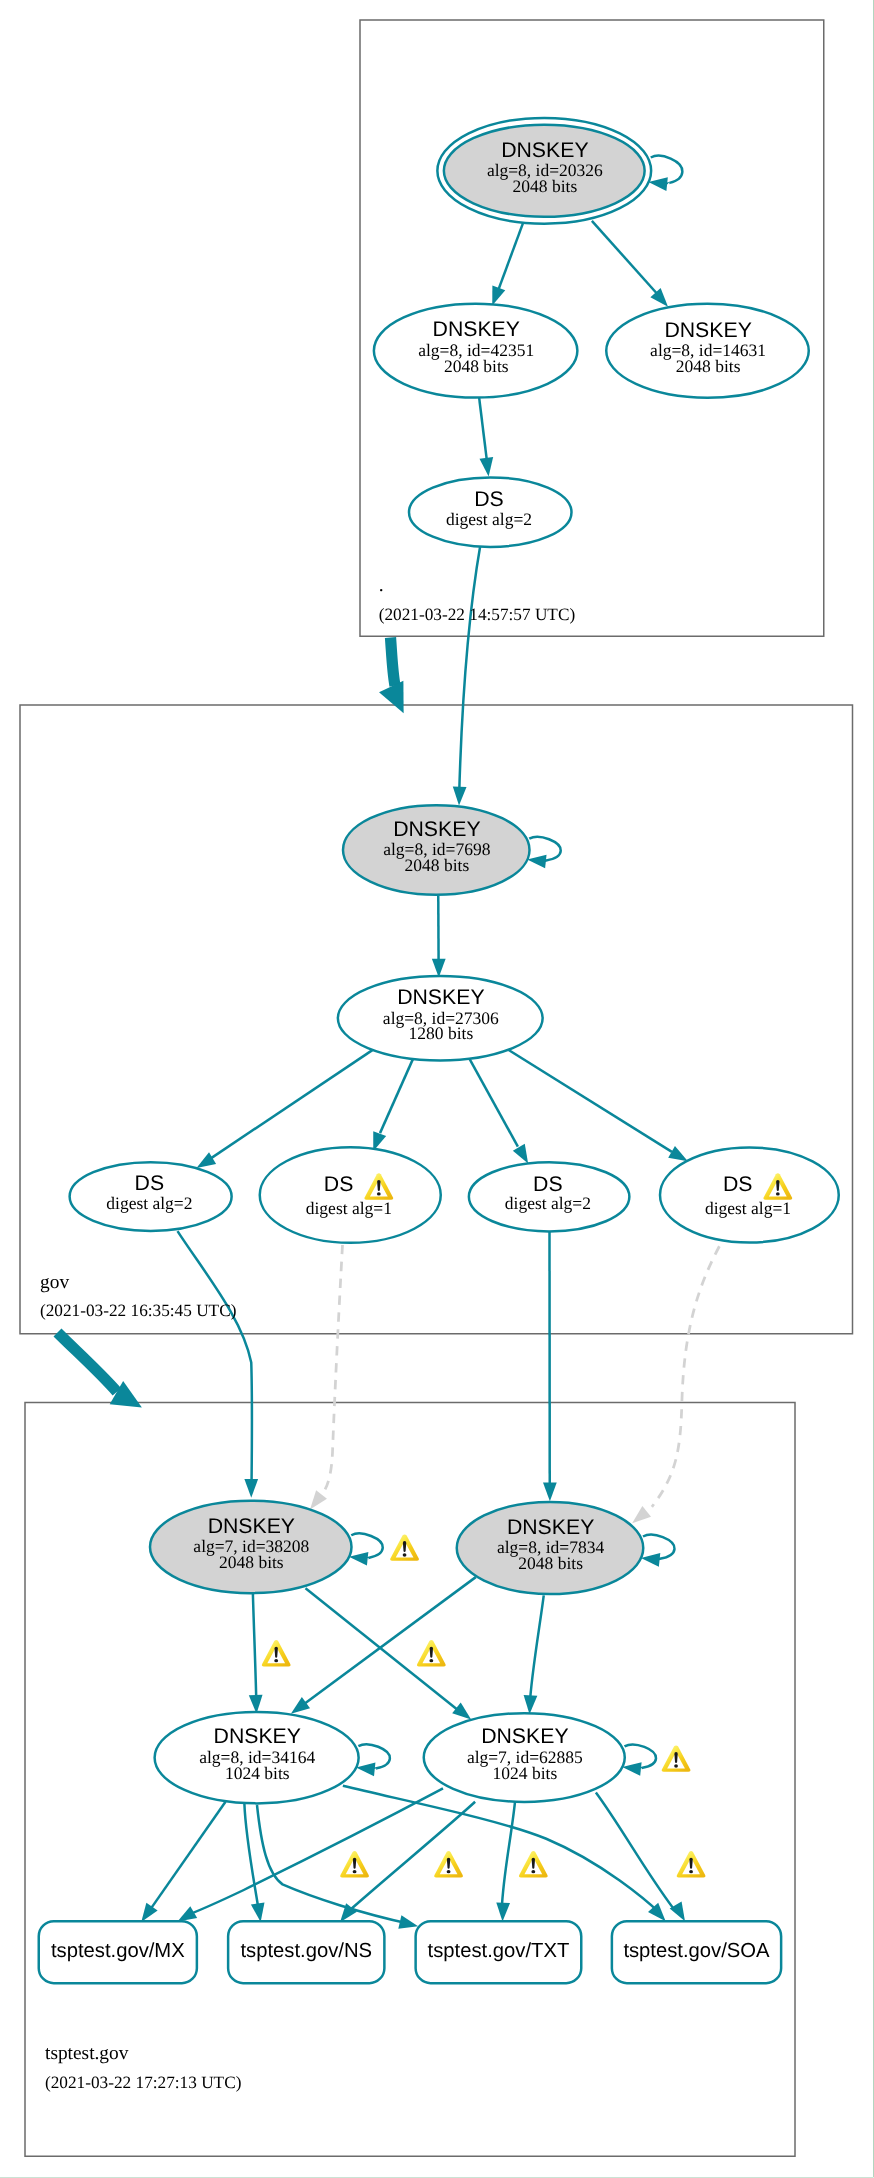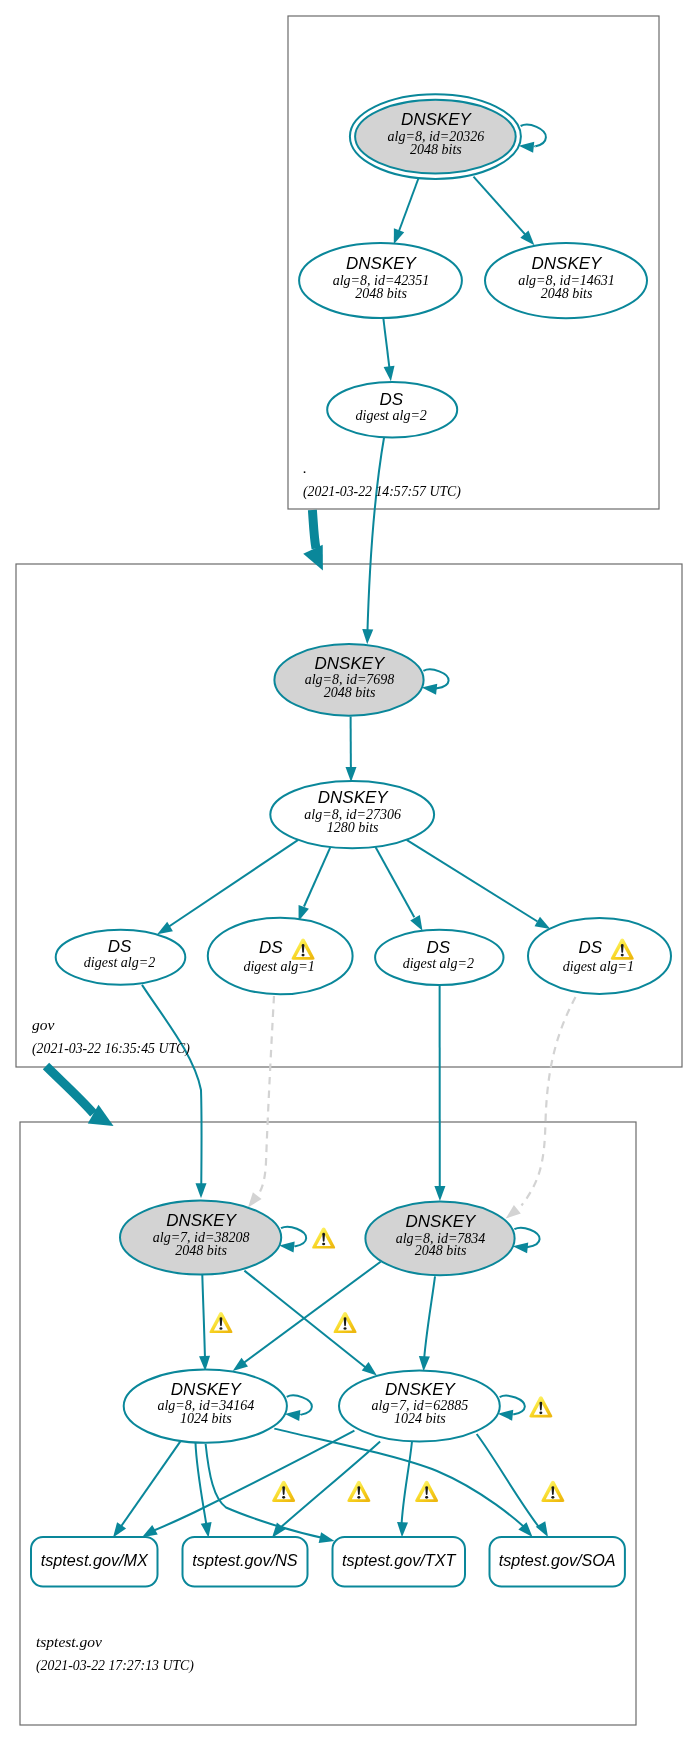--- a/index.html
+++ b/index.html
@@ -1,17 +1,17 @@
 <!DOCTYPE html>
 <html><head>
 <meta charset="utf-8">
 <title>DNSSEC authentication chain</title>
 <style>
   html,body{margin:0;padding:0;background:#ffffff;}
-  #page{position:relative;width:699px;height:1742px;background:#15803d;overflow:hidden;font-style:italic;}
+  #page{position:relative;width:699px;height:1742px;background:#15803d;overflow:hidden;}
   svg#diagram{display:block;width:699px;height:1742px;}
   .zone-rect{fill:none;stroke:#6b6b6b;stroke-width:1.2;}
   .node-ell{fill:#ffffff;stroke:#0a879a;stroke-width:2;}
   .node-ell.sep{fill:#d3d3d3;}
   .rrset-box{fill:#ffffff;stroke:#0a879a;stroke-width:2;}
   .lbl-main{font-family:"Liberation Sans",sans-serif;font-size:17px;fill:#000000;text-anchor:middle;}
   .lbl-rrset{font-family:"Liberation Sans",sans-serif;font-size:16.2px;fill:#000000;text-anchor:middle;}
   .lbl-sub{font-family:"Liberation Serif",serif;font-size:14px;fill:#000000;text-anchor:middle;}
   .zone-name{font-family:"Liberation Serif",serif;font-size:15.5px;fill:#000000;}
   .zone-ts{font-family:"Liberation Serif",serif;font-size:13.8px;fill:#000000;}

